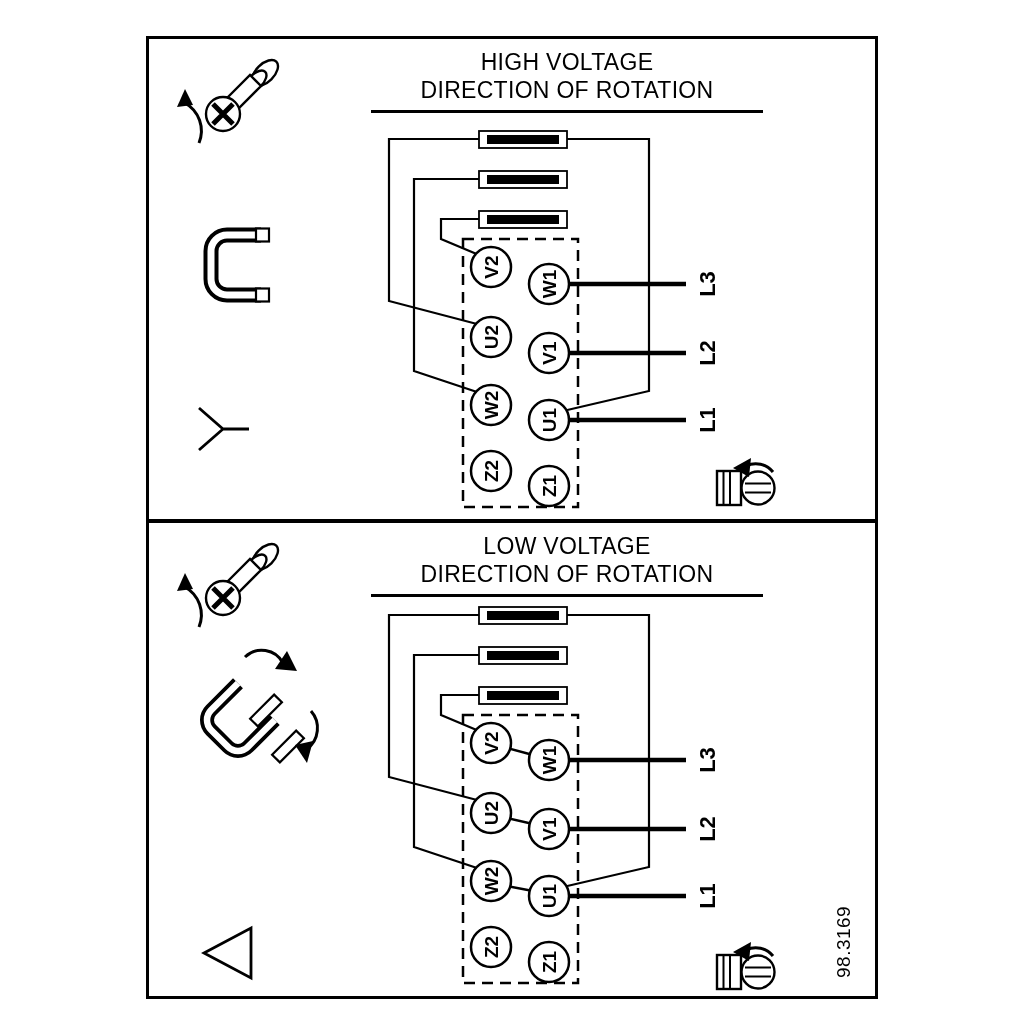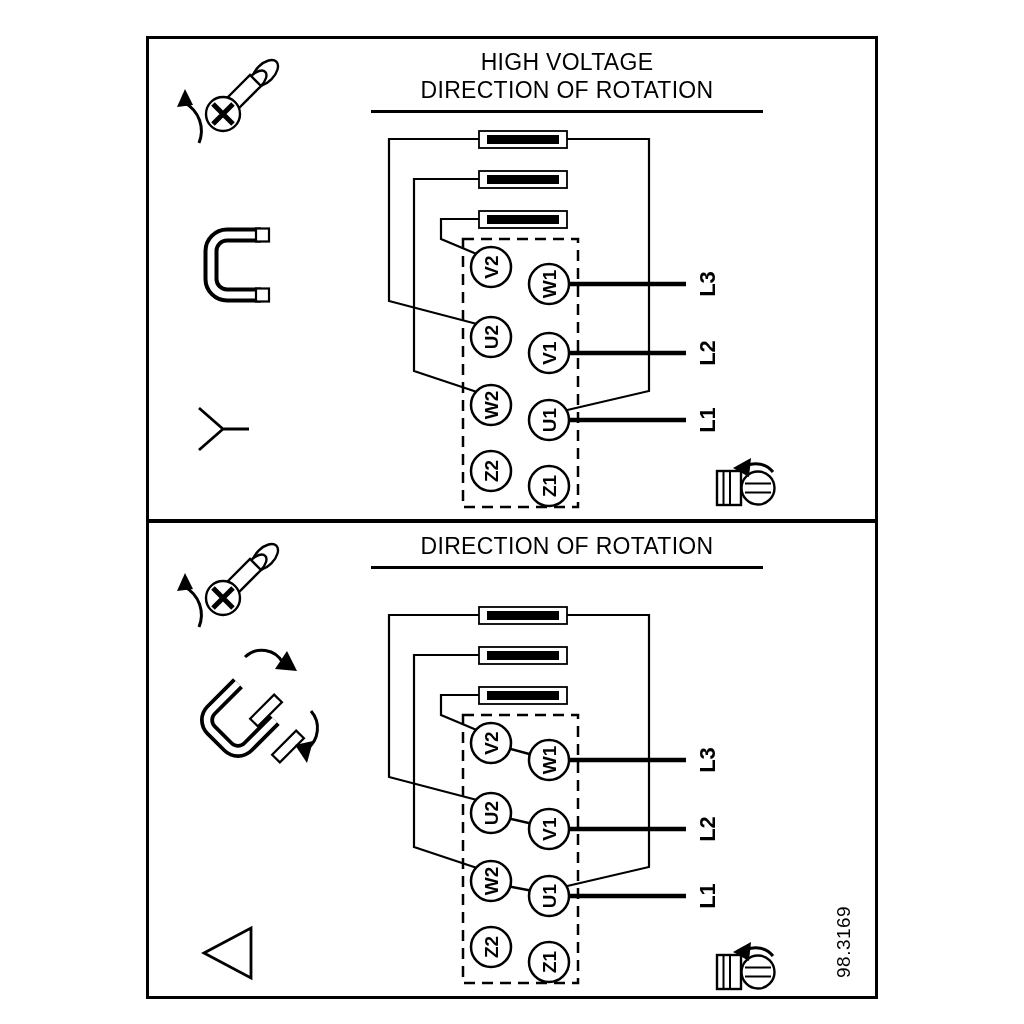--- a/index.html
+++ b/index.html
@@ -137,20 +137,21 @@
         </g>
         <g>
           <path class="symbol-line" d="M 74 390 L 100 390 M 74 390 L 50 369 M 74 390 L 50 411"></path>
         </g>
         <use href="#dir-icon-def" transform="translate(566,408)"></use>
       </svg>
     </section>
 
     <section class="panel panel-bottom">
       <div class="panel-title">
+        <div>LOW VOLTAGE</div>
         <div>DIRECTION OF ROTATION</div>
       </div>
       <svg width="726" height="472" viewBox="0 0 726 472">
         <g transform="translate(0,-8)">
 
           <g>
             <path class="wire" d="M 330 100 L 240 100 L 240 262 L 328 285"></path>
             <path class="wire" d="M 330 140 L 265 140 L 265 332 L 328 353"></path>
             <path class="wire" d="M 330 180 L 292 180 L 292 200 L 330 216"></path>
             <path class="wire" d="M 418 100 L 500 100 L 500 352 L 414 372"></path>

